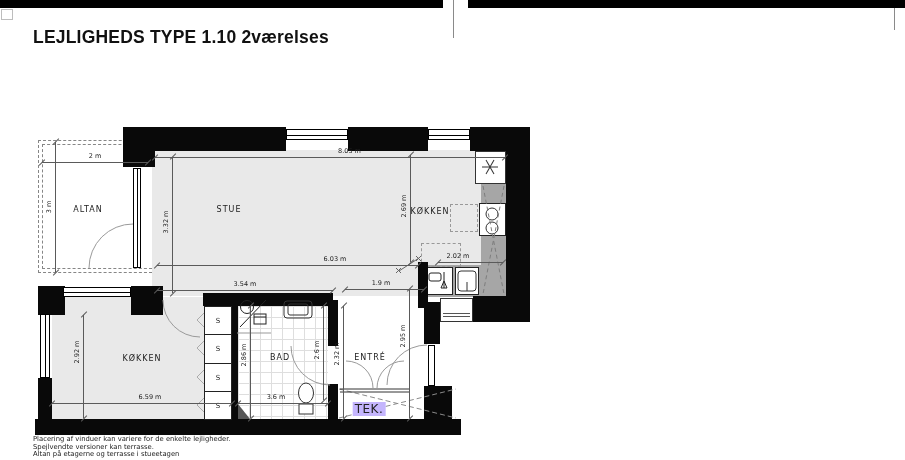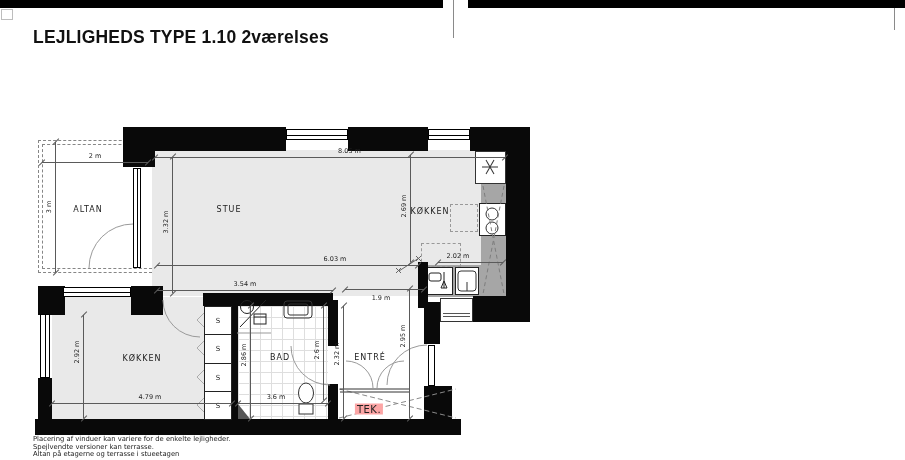--- a/index.html
+++ b/index.html
@@ -26,21 +26,21 @@
   .dim-v{position:absolute;width:1px;background:#5a5a5a;}
   .dim-v::before,.dim-v::after{content:"";position:absolute;width:8px;height:1px;background:#5a5a5a;left:-3.5px;}
   .dim-v::before{top:-1px;transform:rotate(-45deg);}
   .dim-v::after{bottom:-1px;transform:rotate(-45deg);}
   .dlab{position:absolute;font-size:6.5px;color:#222;white-space:nowrap;
         transform:translate(-50%,-50%);}
   .dlab-v{position:absolute;font-size:6.5px;color:#222;white-space:nowrap;
         transform:translate(-50%,-50%) rotate(-90deg);}
   .roomlab{position:absolute;font-size:8px;letter-spacing:1px;color:#222;white-space:nowrap;
         transform:translate(-50%,-50%);}
-  .roomlab.small{font-size:10px;letter-spacing:.5px;background:#fca5a5;padding:0 2px;}
+  .roomlab.small{font-size:12px;letter-spacing:.5px;background:#c4b5fd;padding:0 2px;}
   .sbox{position:absolute;background:#fff;border:1px solid #222;box-sizing:border-box;
         display:flex;align-items:center;justify-content:center;font-size:7px;color:#222;}
   .niche{position:absolute;background:#fff;border:1px solid #333;box-sizing:border-box;}
   .niche::after{content:"";position:absolute;left:2px;right:2px;bottom:4px;height:2px;
         border-top:1px solid #555;border-bottom:1px solid #555;}
   .tiles{position:absolute;background:#fff;
         background-image:linear-gradient(#dedede 1px,transparent 1px),
                          linear-gradient(90deg,#dedede 1px,transparent 1px);
         background-size:11px 11px;}
   .counter{position:absolute;background:#a6a6a6;}
@@ -202,23 +202,23 @@
   <div class="dim-v" style="left:83px;top:315px;height:103px;"></div>
   <div class="dim-v" style="left:250px;top:306px;height:112px;"></div>
   <div class="dim-v" style="left:323px;top:306px;height:94px;"></div>
   <div class="dim-v" style="left:343px;top:306px;height:112px;"></div>
   <div class="dim-v" style="left:409px;top:289px;height:129px;"></div>
 
   <span class="dlab" style="left:95px;top:156px;">2 m</span>
   <span class="dlab" style="left:328px;top:151px;padding-left:43px;">8.05 m</span>
   <span class="dlab" style="left:287px;top:259px;margin-left:48px;">6.03 m</span>
   <span class="dlab" style="left:245px;top:284px;">3.54 m</span>
-  <span class="dlab" style="left:381px;top:283px;margin-top:15px;">1.9 m</span>
+  <span class="dlab" style="left:381px;top:283px;">1.9 m</span>
   <span class="dlab" style="left:458px;top:256px;">2.02 m</span>
-  <span class="dlab" style="left:150px;top:397px;">4.79 m</span>
+  <span class="dlab" style="left:150px;top:397px;">6.59 m</span>
   <span class="dlab" style="left:276px;top:397px;">3.6 m</span>
   <span class="dlab-v" style="left:49px;top:207px;">3 m</span>
   <span class="dlab-v" style="left:166px;top:222px;">3.32 m</span>
   <span class="dlab-v" style="left:404px;top:206px;">2.69 m</span>
   <span class="dlab-v" style="left:77px;top:352px;">2.92 m</span>
   <span class="dlab-v" style="left:244px;top:355px;">2.86 m</span>
   <span class="dlab-v" style="left:317px;top:350px;">2.6 m</span>
   <span class="dlab-v" style="left:337px;top:354px;">2.32 m</span>
   <span class="dlab-v" style="left:403px;top:336px;">2.95 m</span>
 

